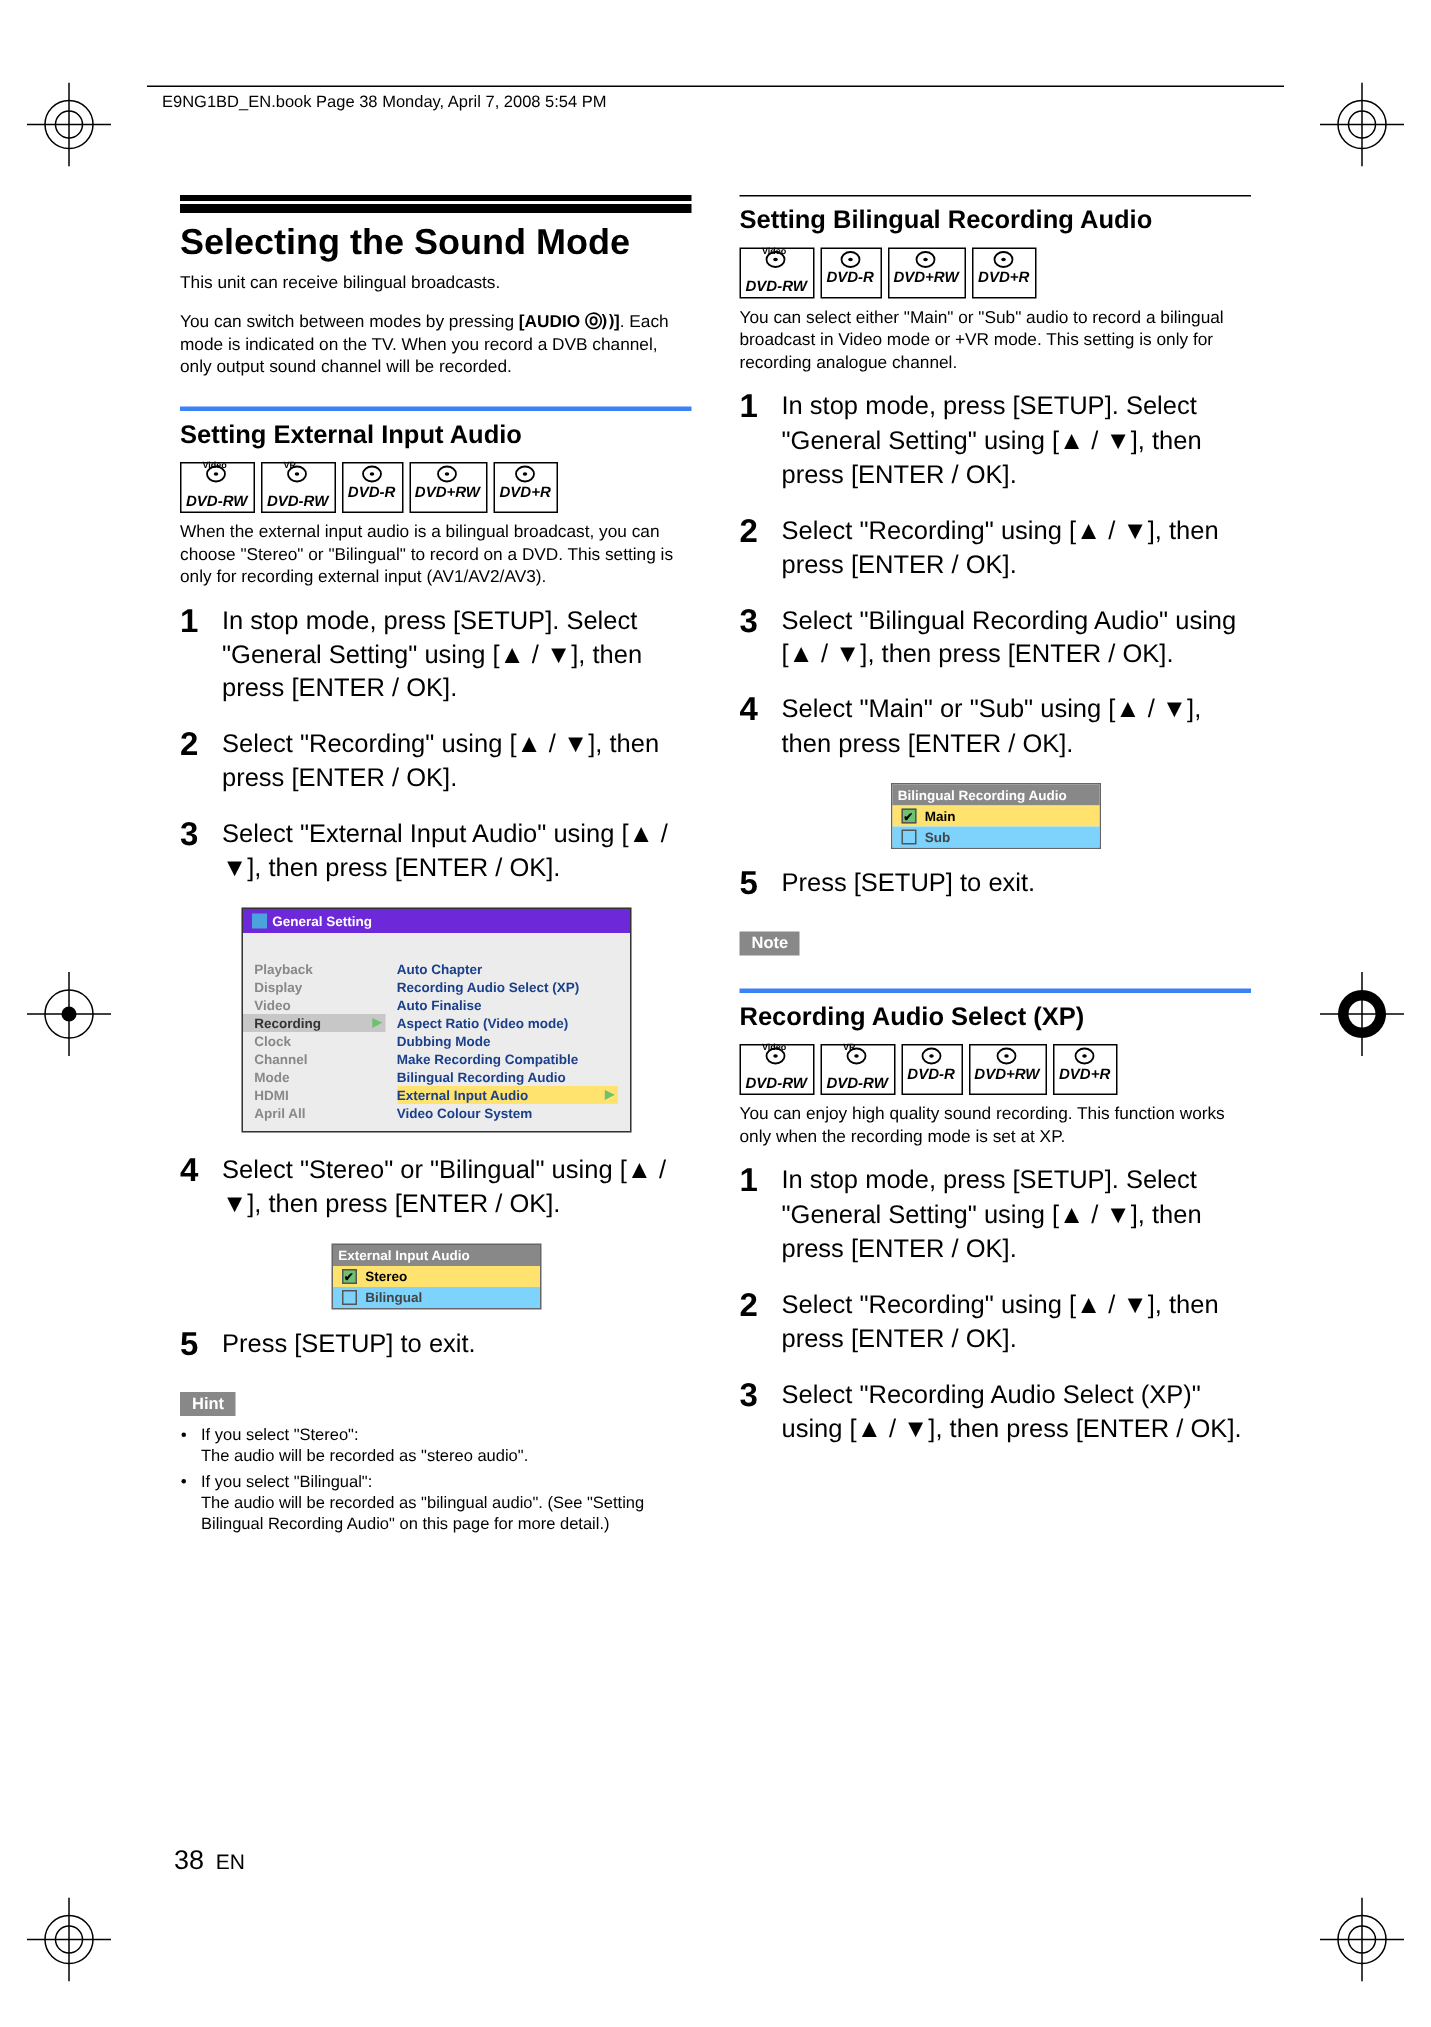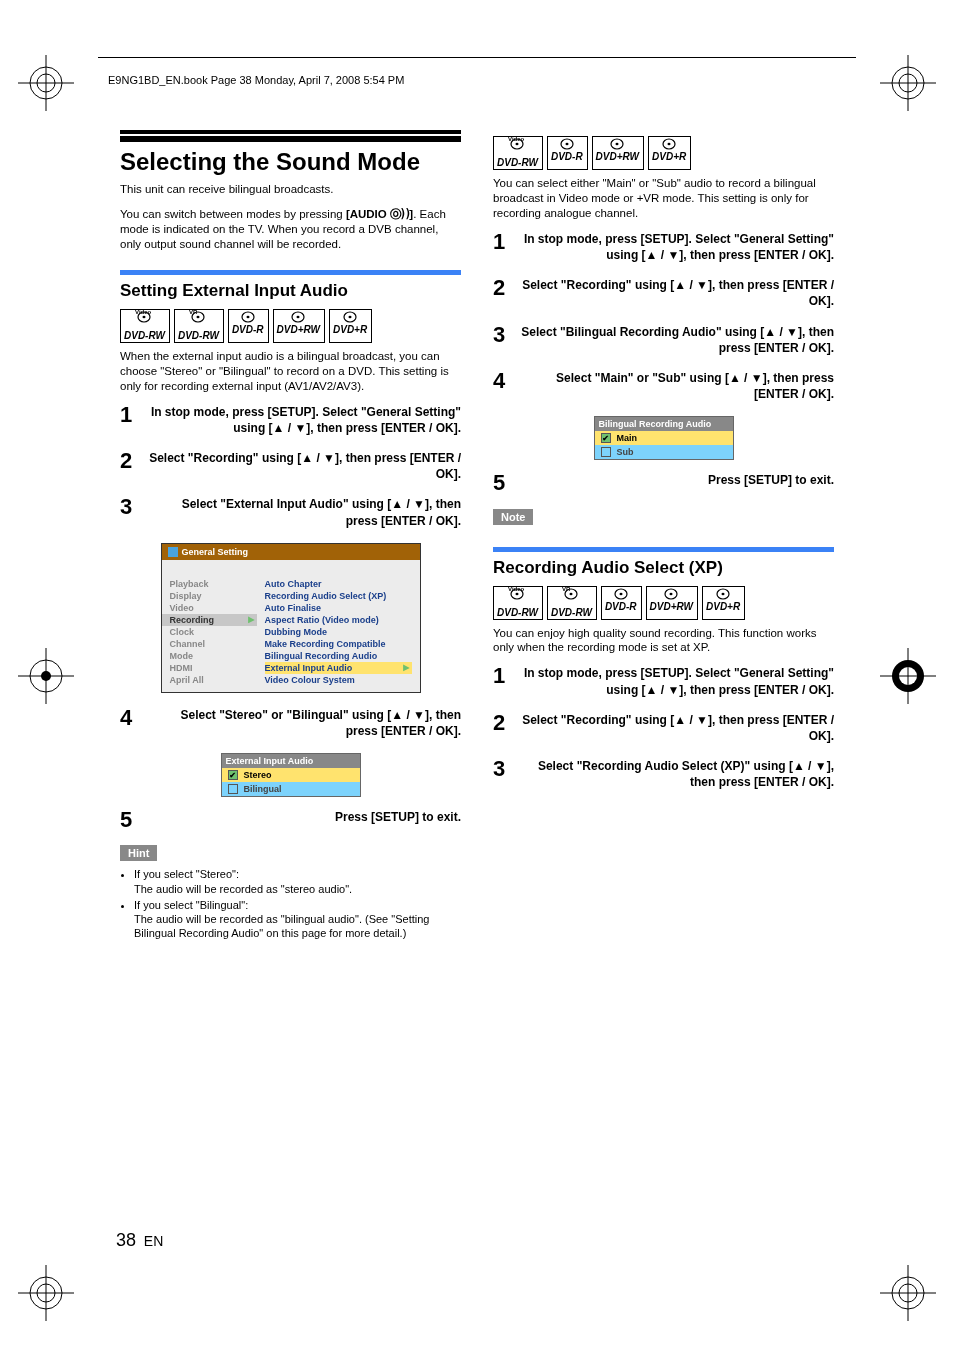--- a/index.html
+++ b/index.html
@@ -15,21 +15,21 @@
   .printer-mark { position: absolute; }
 
   .tl-mark { top: 55px; left: 18px; width: 56px; height: 56px; }
   .cl-mark { top: 648px; left: 18px; width: 56px; height: 56px; }
   .bl-mark { top: 1265px; left: 18px; width: 56px; height: 56px; }
   .tr-mark { top: 55px; right: 18px; width: 56px; height: 56px; }
   .cr-mark { top: 648px; right: 18px; width: 56px; height: 56px; }
   .br-mark { top: 1265px; right: 18px; width: 56px; height: 56px; }
 
   .header-line { position: absolute; top: 57px; left: 98px; right: 98px; height: 1px; border-top: 1px solid #000; }
-  .header-text { position: absolute; top: 74px; left: 108px; font-size: 11px; }
+  .header-text { position: absolute; top: 62px; left: 108px; font-size: 11px; }
 
   .page-content {
     position: absolute;
     top: 130px; left: 120px; right: 120px;
     columns: 2;
     column-gap: 32px;
     font-size: 12px;
   }
   .page-content p { margin: 0 0 10px 0; line-height: 1.3; }
   .col-break-avoid { break-inside: avoid; }
@@ -38,21 +38,21 @@
     font-size: 24px;
     font-weight: bold;
     margin: 0 0 6px 0;
     padding-top: 6px;
     border-top: 6px solid #000;
   }
   h2.subheading {
     font-size: 17px;
     font-weight: bold;
     margin: 18px 0 8px 0;
-    border-top: 5px solid #3b82f6;
+    border-top: 3px solid #3b82f6;
     padding-top: 6px;
   }
   h2.subheading.first-right {
     border-top: 1px solid #000;
     margin-top: 0;
   }
   .thick-rule { border-top: 4px solid #000; height: 0; margin: 0 0 2px 0; }
   .intro { font-size: 11.5px; }
   .bold { font-weight: bold; }
   .audio-icon { font-family: monospace; letter-spacing: -2px; }
@@ -83,44 +83,43 @@
     list-style: none;
     padding: 0;
     margin: 10px 0;
     counter-reset: step;
   }
   ol.steps > li {
     counter-increment: step;
     position: relative;
     padding-left: 28px;
     margin-bottom: 14px;
-    font-weight: bold;
-    font-size: 12px;
+    font-weight: normal;
+    font-size: 17px;
     line-height: 1.35;
     break-inside: avoid;
-    text-align: right;
   }
   ol.steps > li::before {
     content: counter(step);
     position: absolute;
     left: 0; top: -4px;
     font-size: 22px;
     font-weight: bold;
   }
 
   .menu-box {
     width: 260px;
     margin: 8px auto 14px auto;
     border: 1px solid #333;
     background: #ececec;
     font-size: 9px;
     break-inside: avoid;
   }
   .menu-title {
-    background: #a16207; color: #fff;
+    background: #6d28d9; color: #fff;
     font-weight: bold;
     padding: 3px 6px;
     display: flex; align-items: center; gap: 4px;
   }
   .menu-title .sq { width: 10px; height: 10px; background: #4aa3dd; display: inline-block; position: relative; }
   .menu-body { display: flex; margin-top: 12px; }
   .menu-left { width: 95px; padding: 6px 0; }
   .menu-left div { padding: 1px 8px; color: #888; font-weight: bold; }
   .menu-left .sel { background: #c7c7c7; color: #333; position: relative; }
   .menu-left .sel::after { content: "▶"; color: #6fc06f; position: absolute; right: 2px; font-size: 8px; }
@@ -329,20 +328,21 @@
   <div class="col-break-avoid">
     <span class="callout-label">Hint</span>
     <ul class="bullets" id="hints">
         <li>If you select "Stereo":<span class="sub">The audio will be recorded as "stereo audio".</span></li>
         <li>If you select "Bilingual":<span class="sub">The audio will be recorded as "bilingual audio". (See "Setting Bilingual Recording Audio" on this page for more detail.)</span></li>
       </ul>
   </div>
 
   <div style="break-before: column"></div>
 
+  <h2 class="subheading first-right">Setting Bilingual Recording Audio</h2>
   <div class="disc-row" id="discs2">
       <span class="disc-badge">
         <svg width="14" height="12" viewBox="0 0 14 12">
           <ellipse cx="7" cy="6" rx="6" ry="5" fill="none" stroke="#000" stroke-width="1.2"></ellipse>
           <ellipse cx="7" cy="6" rx="1.5" ry="1.2" fill="#000"></ellipse>
           <path d="M2 2 L10 10" stroke="#000" stroke-width="0"></path>
         </svg>
         <span class="superlabel">Video</span>
         <span style="padding-top:6px">DVD-RW</span>
       </span>

